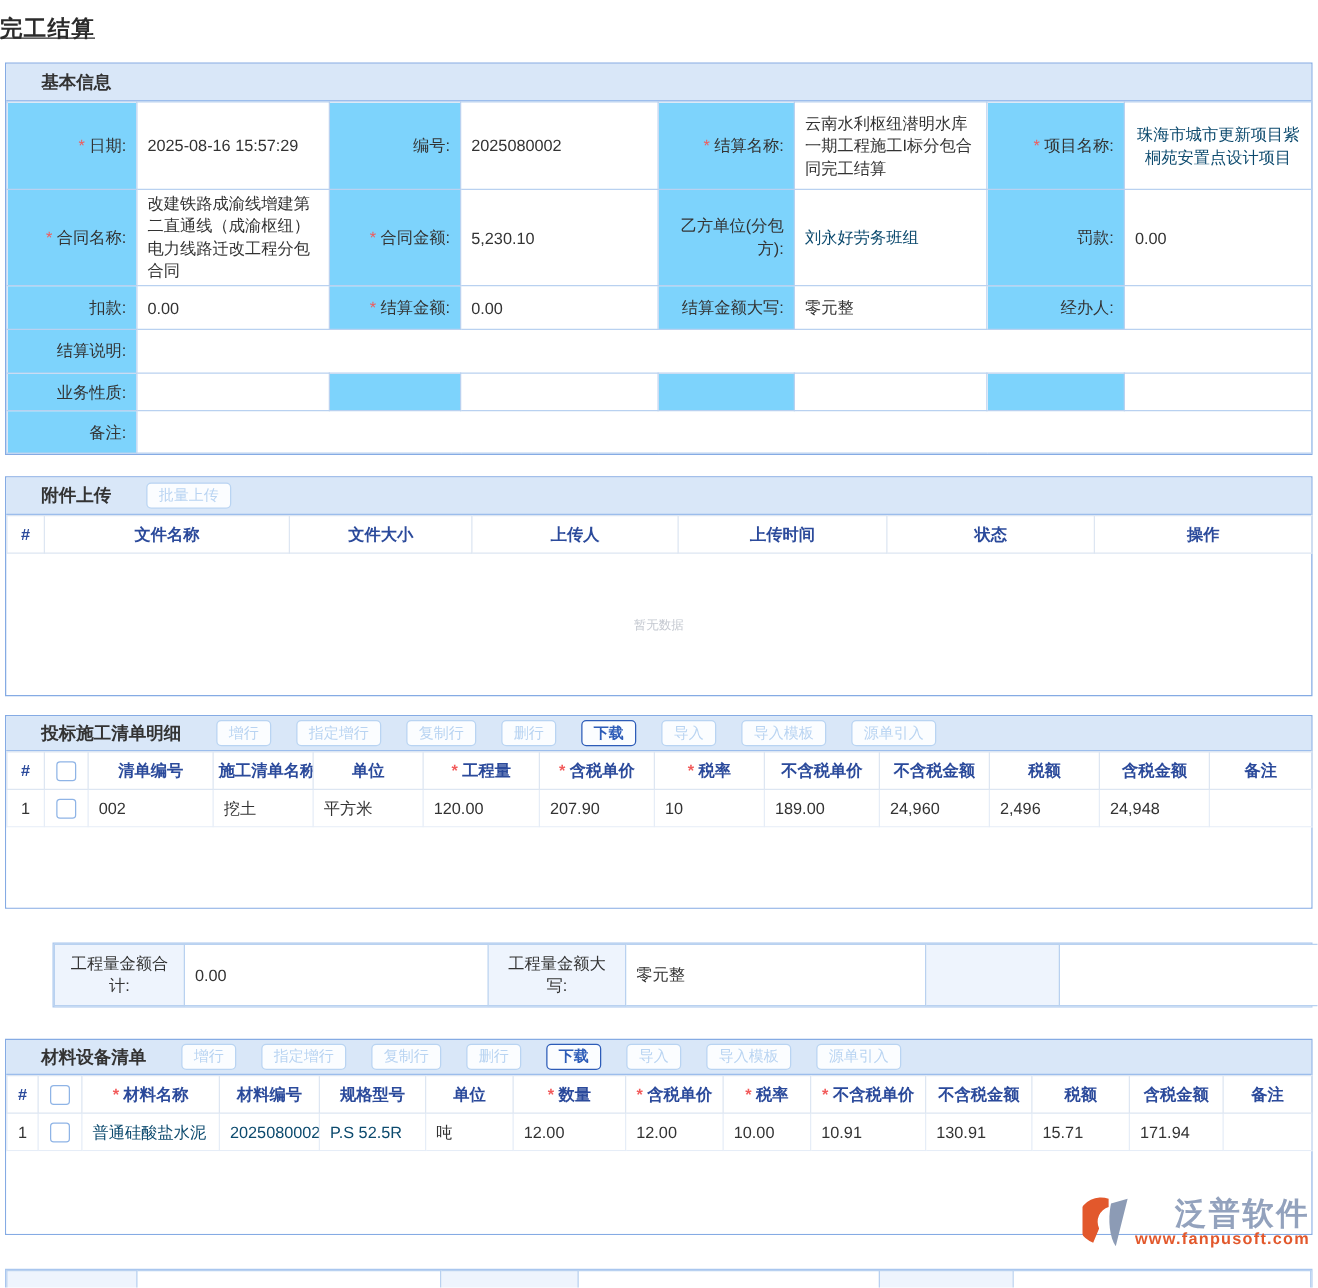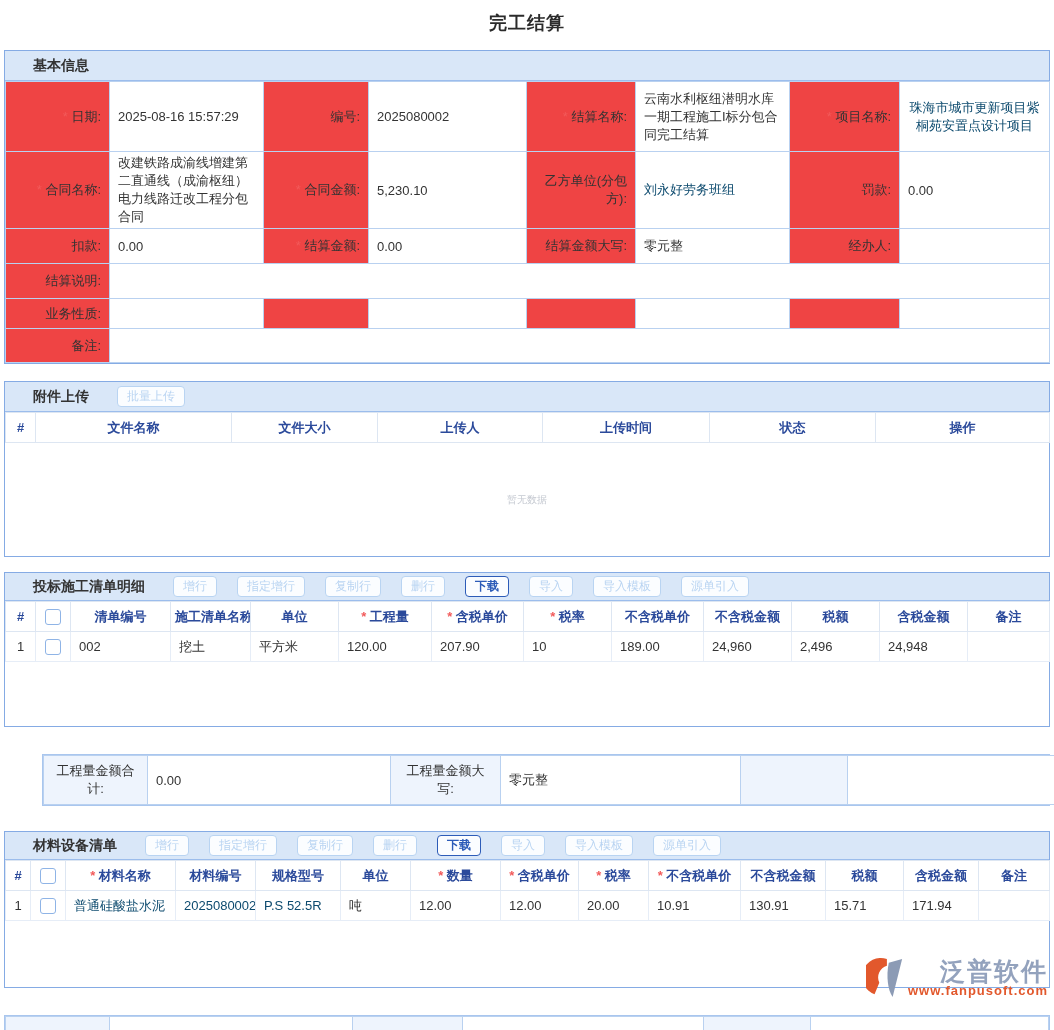--- a/index.html
+++ b/index.html
@@ -2,41 +2,41 @@
 <html><head>
 <meta charset="utf-8">
 <style>
   html,body{margin:0;padding:0;}
   body{
     width:1054px;height:1030px;overflow:hidden;position:relative;
     background:#fff;color:#333;
     font-family:"Liberation Sans","DejaVu Sans",sans-serif;font-size:13px;
   }
   .page-title{
-    text-align:center;font-size:18px;font-weight:bold;color:#2b2b2b;
-    padding:11px 0 15px 0;letter-spacing:1px;
+    font-size:18px;font-weight:bold;color:#2b2b2b;
+    padding:11px 0 15px 0;letter-spacing:1px;text-decoration:underline;
   }
   .panel{margin:0 4px;border:1px solid #85abe4;background:#fff;}
   .panel-header{
     display:flex;align-items:center;background:#d9e7f8;
     border-bottom:1px solid #9cbdec;padding:0 8px 0 28px;height:29px;
   }
   .panel-header.slim{height:27px;}
   .panel-title{font-weight:bold;font-size:14px;color:#333;margin-right:8px;white-space:nowrap;}
   .btn{
     display:inline-flex;align-items:center;justify-content:center;
     height:19px;padding:0 9px;margin-left:20px;border-radius:4px;
     border:1px solid #b9d4f2;color:#b9d4f2;background:#fbfdff;
     font-size:12px;white-space:nowrap;cursor:pointer;
   }
   .btn.primary{border-color:#2d5cb8;color:#2d5cb8;font-weight:bold;}
   table{border-collapse:collapse;table-layout:fixed;width:100%;}
   
   .form-grid td{border:1px solid #b9d1f0;padding:2px 8px;vertical-align:middle;overflow:hidden;}
-  .form-grid .lbl{background:#ef4444;text-align:right;}
+  .form-grid .lbl{background:#7dd3fc;text-align:right;}
   .form-grid .val{background:#fff;text-align:left;word-break:break-all;}
   .form-grid .center{text-align:center;}
   .req::before{content:"* ";color:#f25a5a;}
   .link{color:#0c4a6e;text-decoration:none;cursor:pointer;}
   
   .data-table th{
     color:#2b4a9b;font-weight:bold;font-size:13px;text-align:center;
     border:1px solid #dde6f2;height:29px;padding:0 4px;overflow:hidden;white-space:nowrap;
   }
   .data-table td{
@@ -311,21 +311,21 @@
     </tr>
     <tr>
       <td class="num">1</td>
       <td class="num"><span class="cb"></span></td>
       <td><a class="link">普通硅酸盐水泥</a></td>
       <td><a class="link">2025080002</a></td>
       <td><a class="link">P.S 52.5R</a></td>
       <td>吨</td>
       <td>12.00</td>
       <td>12.00</td>
-      <td>20.00</td>
+      <td>10.00</td>
       <td>10.91</td>
       <td>130.91</td>
       <td>15.71</td>
       <td>171.94</td>
       <td></td>
     </tr>
   </tbody>
     </table>
   <div class="filler" style="height:66px"></div>
 </section>

